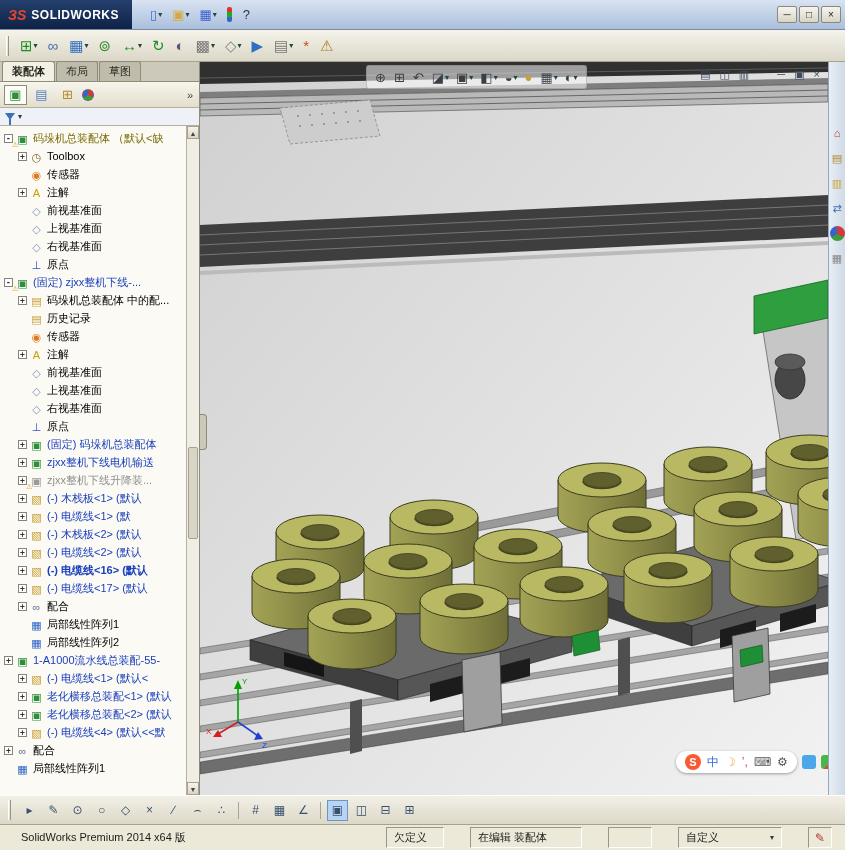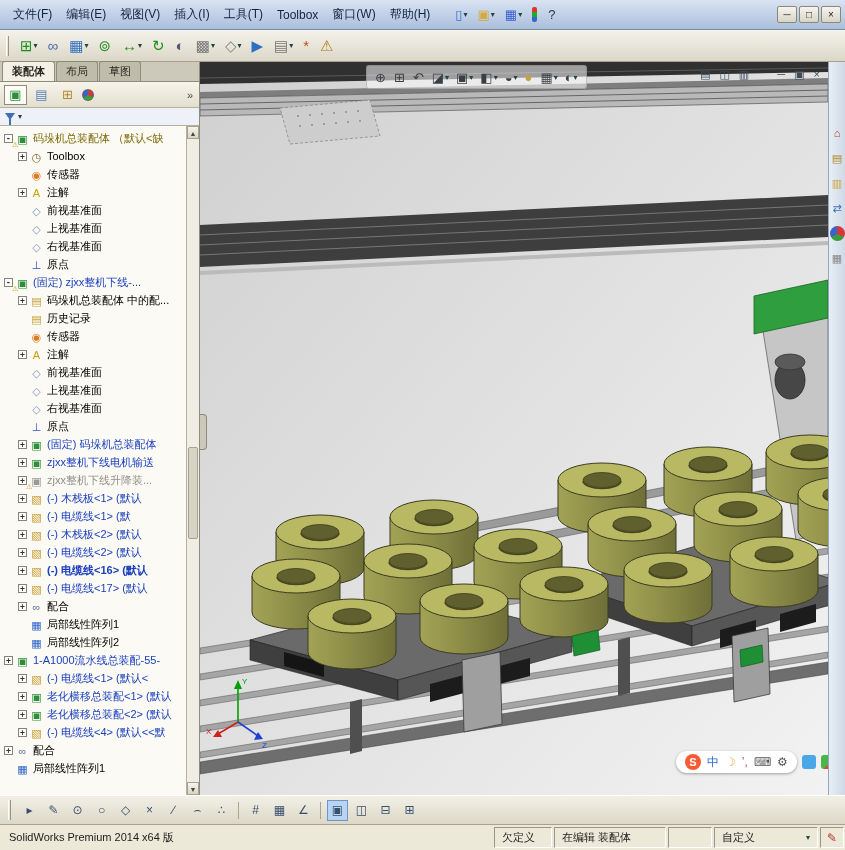--- a/index.html
+++ b/index.html
@@ -114,50 +114,35 @@
     background:linear-gradient(#f2f0e6,#dcd8c8); border-top:1px solid #fff; border-bottom:1px solid #a6a28f; }
   .sk { width:21px; height:21px; display:flex; align-items:center; justify-content:center;
     border:1px solid transparent; }
   .sk span { font-size:12px; color:#37506e; }
   .sk.active { background:#b8d4f2; border-color:#6b96c8; }
   .sk.sep { width:1px; height:17px; background:#a9a592; border:none; margin:0 3px; }
 
   
   .statusbar { height:25px; display:flex; align-items:stretch; background:#ece9d8; }
   .scell { display:flex; align-items:center; font-size:11px; color:#1c1c1c; padding:0 7px;
-    border:1px solid; border-color:#9a9687 #fff #fff #9a9687; margin:2px 1px; }
+    border:1px solid; border-color:#9a9687 #fff #fff #9a9687; margin:2px 13px; }
   .scell.grow { flex:1; border-color:transparent; }
   .scell.c1 { width:58px; } .scell.c2 { width:112px; } .scell.c3 { width:44px; }
   .scell.c4 { width:104px; justify-content:space-between; }
   .scell.c5 { width:24px; justify-content:center; color:#b03030; font-size:12px; }
 </style>
 </head>
 <body>
 
 <div class="app">
 
   <div class="titlebar">
-    <div class="menubar">
-
-        <span class="menu-item">文件(F)</span>
-
-        <span class="menu-item">编辑(E)</span>
-
-        <span class="menu-item">视图(V)</span>
-
-        <span class="menu-item">插入(I)</span>
-
-        <span class="menu-item">工具(T)</span>
-
-        <span class="menu-item">Toolbox</span>
-
-        <span class="menu-item">窗口(W)</span>
-
-        <span class="menu-item">帮助(H)</span>
-
+    <div class="logo">
+      <span class="logo-prefix">ЗS</span>
+      <span class="logo-name">SOLIDWORKS</span>
     </div>
     <div class="quickbar">
 
         <span class="qt">
           <span class="qt-g" style="color: rgb(58, 111, 208);">▯</span>
           <span class="dd">▾</span>
         </span>
 
         <span class="qt">
           <span class="qt-g" style="color: rgb(216, 169, 58);">▣</span>

